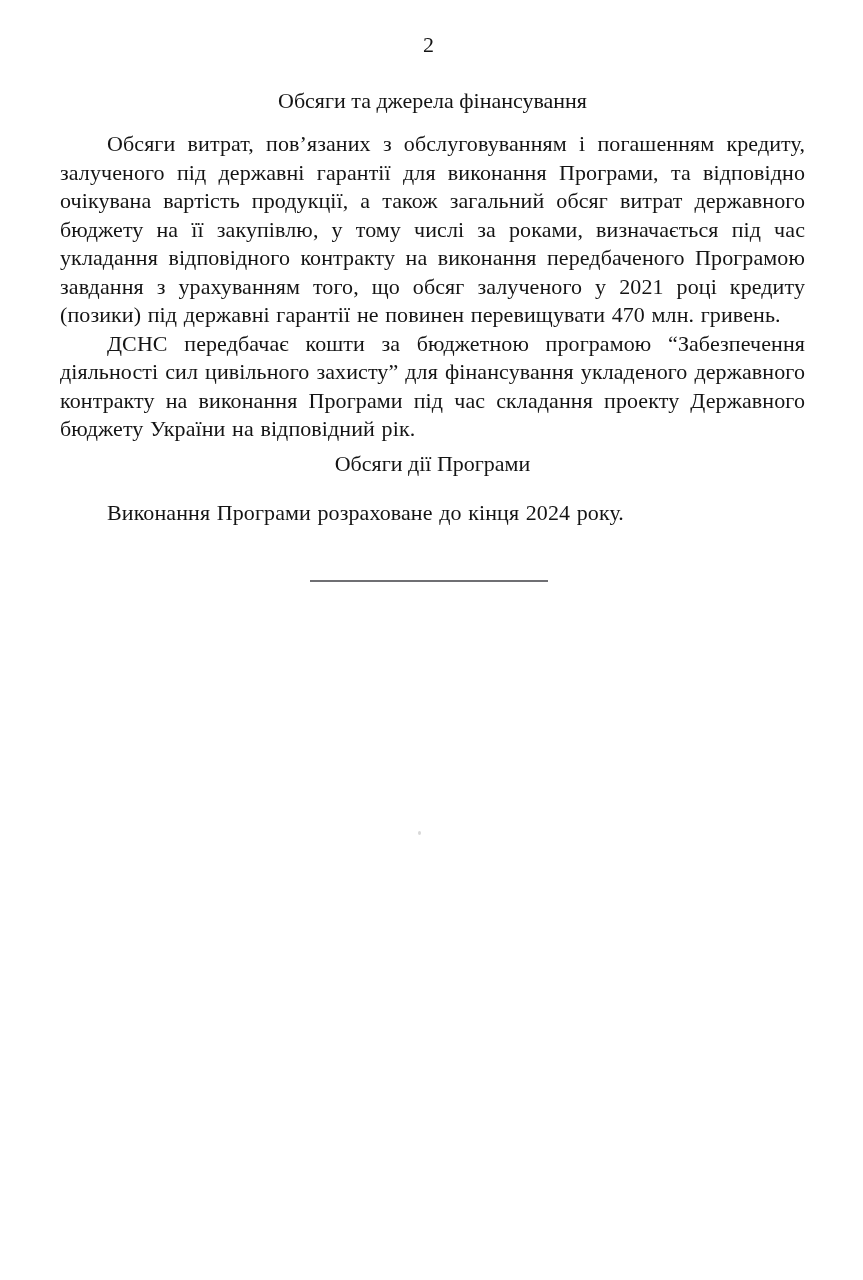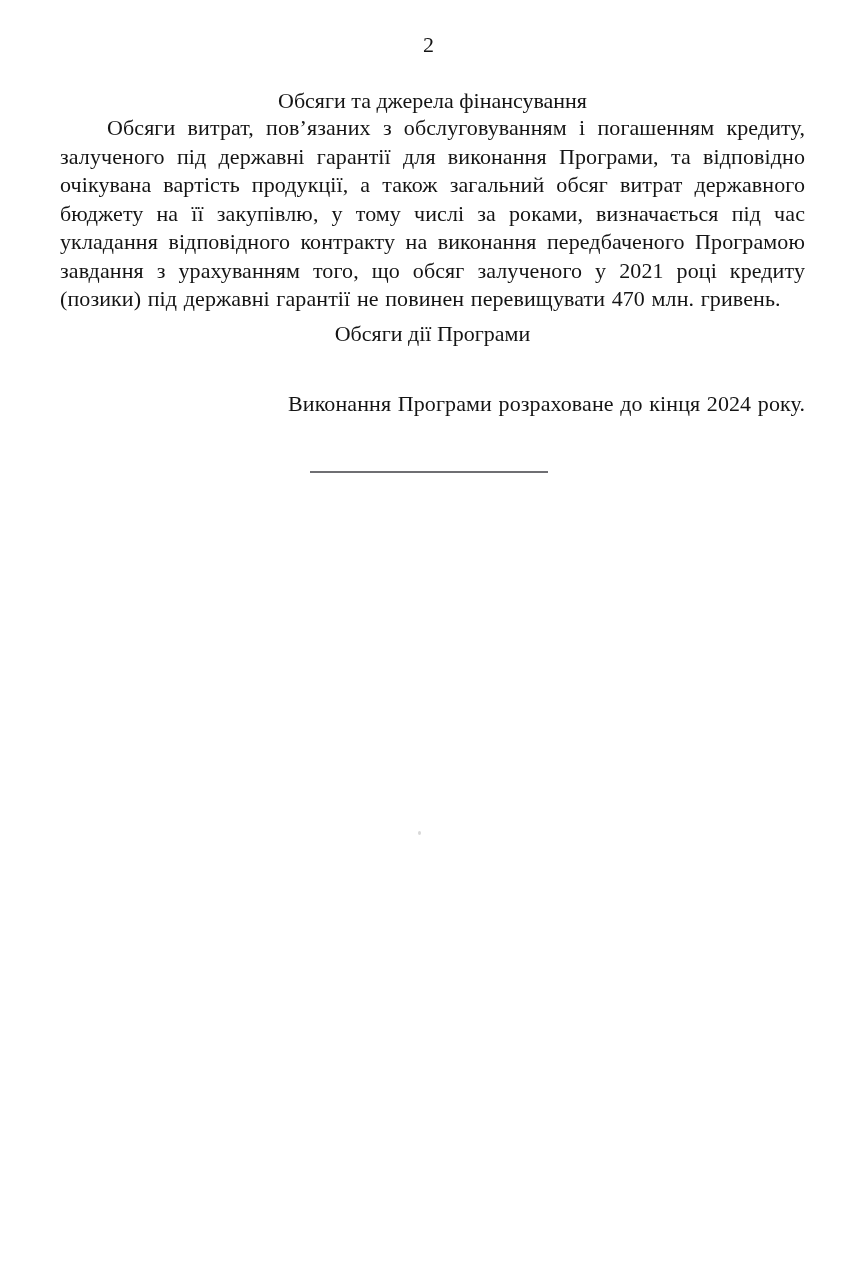--- a/index.html
+++ b/index.html
@@ -19,21 +19,21 @@
     overflow: hidden;
   }
   .page-number {
     text-align: center;
     font-size: 22px;
     line-height: 24px;
     
     transform: translateX(-4px);
   }
   .doc-heading {
-    margin: 0;
+    margin: 16px;
     text-align: center;
     font-size: 22px;
     line-height: 26px;
     font-weight: normal;
   }
   .heading-financing {
     margin-top: 31px;
   }
   .heading-term {
     margin-top: 7px;
@@ -46,22 +46,22 @@
     text-indent: 47px;
     letter-spacing: 0.1px;
     word-spacing: 1px;
   }
   .par-first {
   }
   .par-second {
     margin-top: 0;
   }
   .par-term {
-    margin-top: 43px;
-    text-align: right;
+    margin-top: 22px;
+    text-align: left;
   }
   .bottom-line {
     width: 238px;
     height: 2px;
     background: #6f6f73;
     margin: 53px 0 0 250px;
   }
   .scan-speck {
     position: absolute;
     left: 418px;
@@ -76,20 +76,21 @@
 <body>
 
 <div class="page">
 
   <div class="page-number">2</div>
 
   <h1 class="doc-heading heading-financing">Обсяги та джерела фінансування</h1>
 
   <p class="doc-paragraph par-first">Обсяги витрат, пов’язаних з обслуговуванням і погашенням кредиту, залученого під державні гарантії для виконання Програми, та відповідно очікувана вартість продукції, а також загальний обсяг витрат державного бюджету на її закупівлю, у тому числі за роками, визначається під час укладання відповідного контракту на виконання передбаченого Програмою завдання з урахуванням того, що обсяг залученого у 2021 році кредиту (позики) під державні гарантії не повинен перевищувати 470 млн. гривень.</p>
 
+  <p class="doc-paragraph par-second">ДСНС передбачає кошти за бюджетною програмою “Забезпечення діяльності сил цивільного захисту” для фінансування укладеного державного контракту на виконання Програми під час складання проекту Державного бюджету України на відповідний рік.</p>
 
   <h1 class="doc-heading heading-term">Обсяги дії Програми</h1>
 
   <p class="doc-paragraph par-term">Виконання Програми розраховане до кінця 2024 року.</p>
 
   <div class="bottom-line"></div>
 
   <div class="scan-speck"></div>
 
 </div>

